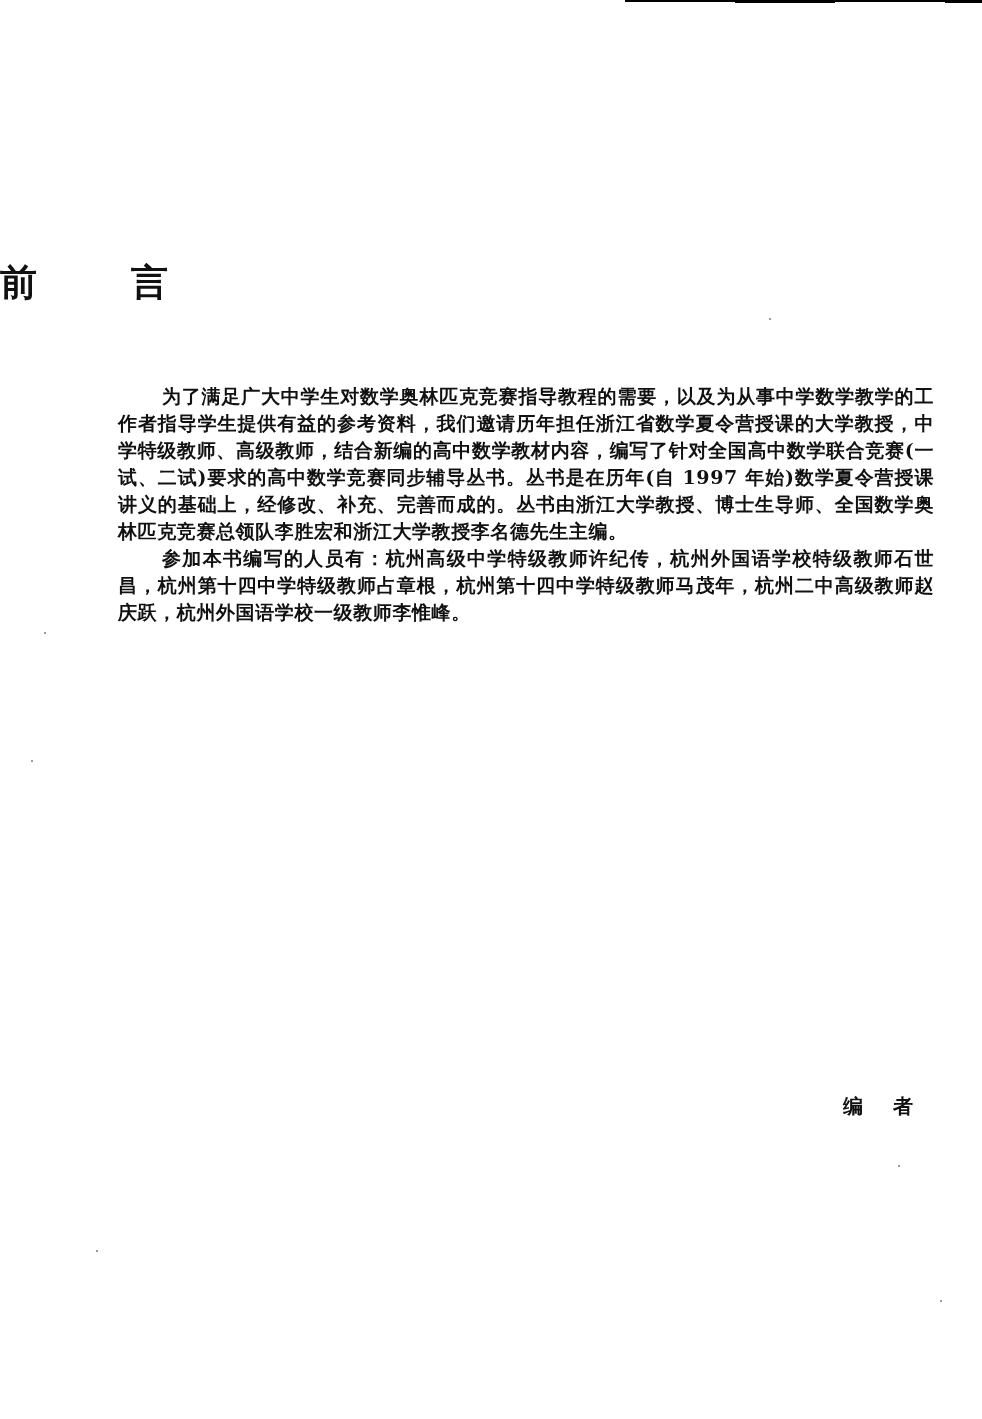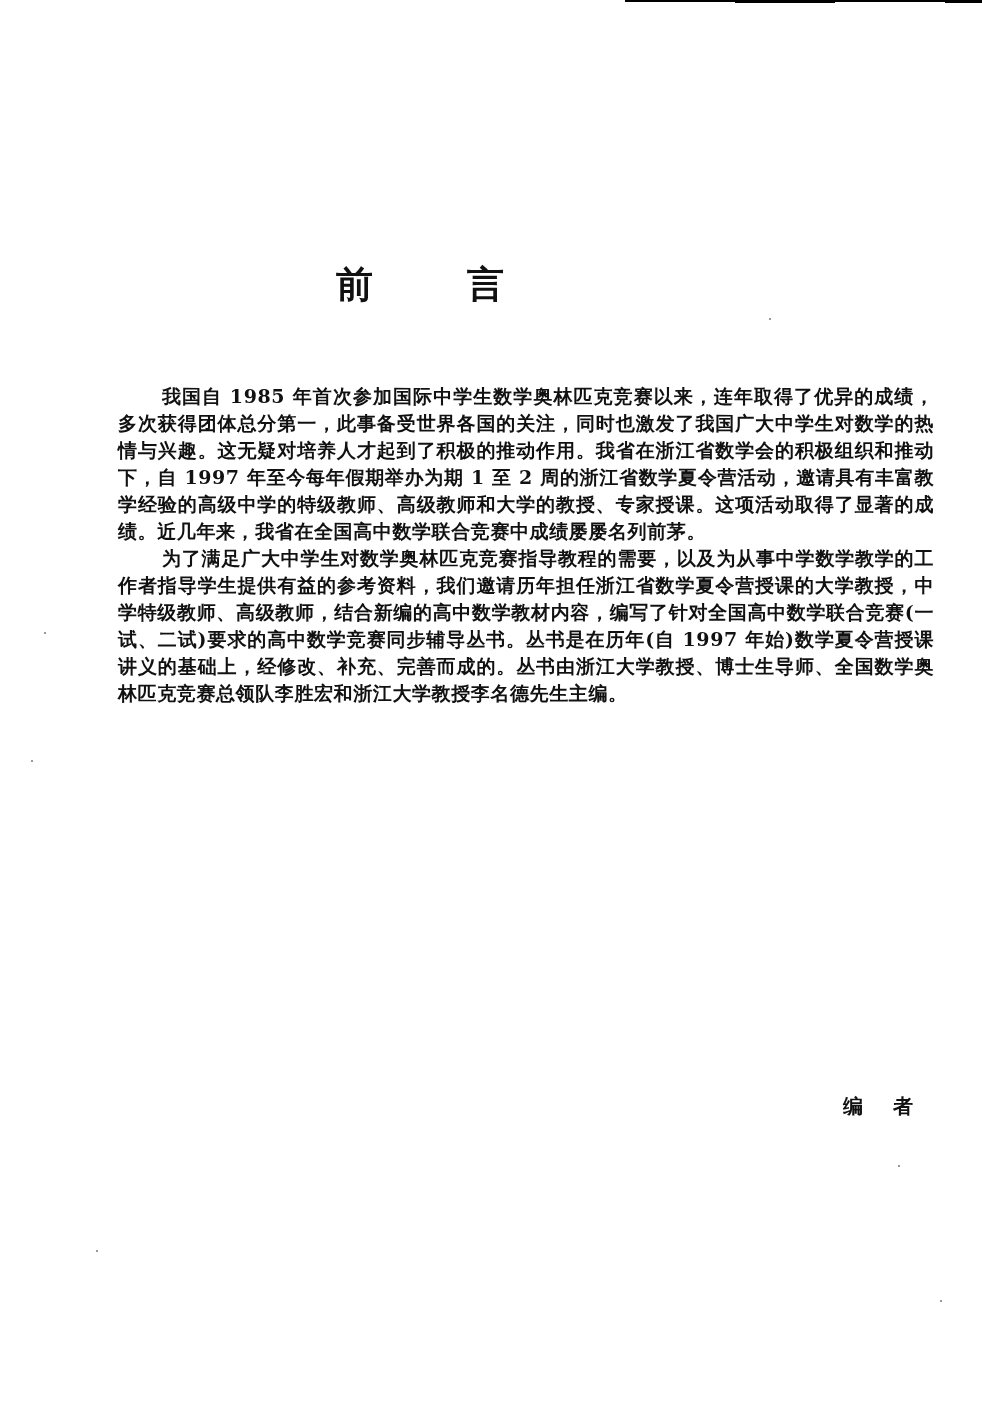--- a/index.html
+++ b/index.html
@@ -27,22 +27,22 @@
       position: absolute;
       top: 0;
       height: 3px;
       background: #000;
     }
     .page-title {
       position: absolute;
       top: 236px;
       left: 0;
       width: 840px;
-      text-align: center;
-      font-family: Liberation Sans, sans-serif;
+      text-align: left;
+      font-family: Liberation Mono, monospace;
       font-weight: bold;
       font-size: 37px;
       line-height: 48px;
       letter-spacing: 0;
     }
     .page-title span {
       display: inline-block;
     }
     .page-title .gap {
       width: 94px;
@@ -92,22 +92,22 @@
 <div class="top-edge">
   <div class="thick" style="left:110px;width:100px;"></div>
   <div class="thick" style="left:320px;width:37px;"></div>
 </div>
 
 <h1 class="page-title">
   <span>前</span><span class="gap"></span><span>言</span>
 </h1>
 
 <div class="body-text">
-  <p>我国自 1985 年首次参加国际中学生数学奥林匹克竞赛以来，连年取得了优异的成绩，多次获得团体总分第一，此事备受世界各国的关注，同时也激发了我国广大中学生对数学的热情与兴趣。这无疑对培养人才起到了积极的推动作用。我省在浙江省数学会的积极组织和推动下，自 1997 年至今每年假期举办为期 1 至 2 周的浙江省数学夏令营活动，邀请具有丰富教学经验的高级中学的特级教师、高级教师和大学的教授、专家授课。这项活动取得了显著的成绩。近几年来，我省在全国高中数学联合竞赛中成绩屡屡名列前茅。</p>
   <p>为了满足广大中学生对数学奥林匹克竞赛指导教程的需要，以及为从事中学数学教学的工作者指导学生提供有益的参考资料，我们邀请历年担任浙江省数学夏令营授课的大学教授，中学特级教师、高级教师，结合新编的高中数学教材内容，编写了针对全国高中数学联合竞赛(一试、二试)要求的高中数学竞赛同步辅导丛书。丛书是在历年(自 1997 年始)数学夏令营授课讲义的基础上，经修改、补充、完善而成的。丛书由浙江大学教授、博士生导师、全国数学奥林匹克竞赛总领队李胜宏和浙江大学教授李名德先生主编。</p>
+  <p>参加本书编写的人员有：杭州高级中学特级教师许纪传，杭州外国语学校特级教师石世昌，杭州第十四中学特级教师占章根，杭州第十四中学特级教师马茂年，杭州二中高级教师赵庆跃，杭州外国语学校一级教师李惟峰。</p>
 </div>
 
 <div class="signature">
   <span>编</span><span class="gap"></span><span>者</span>
 </div>
 
 <div class="speck" style="left:769px;top:318px;"></div>
 <div class="speck" style="left:31px;top:760px;"></div>
 <div class="speck" style="left:44px;top:632px;"></div>
 <div class="speck" style="left:898px;top:1165px;"></div>

